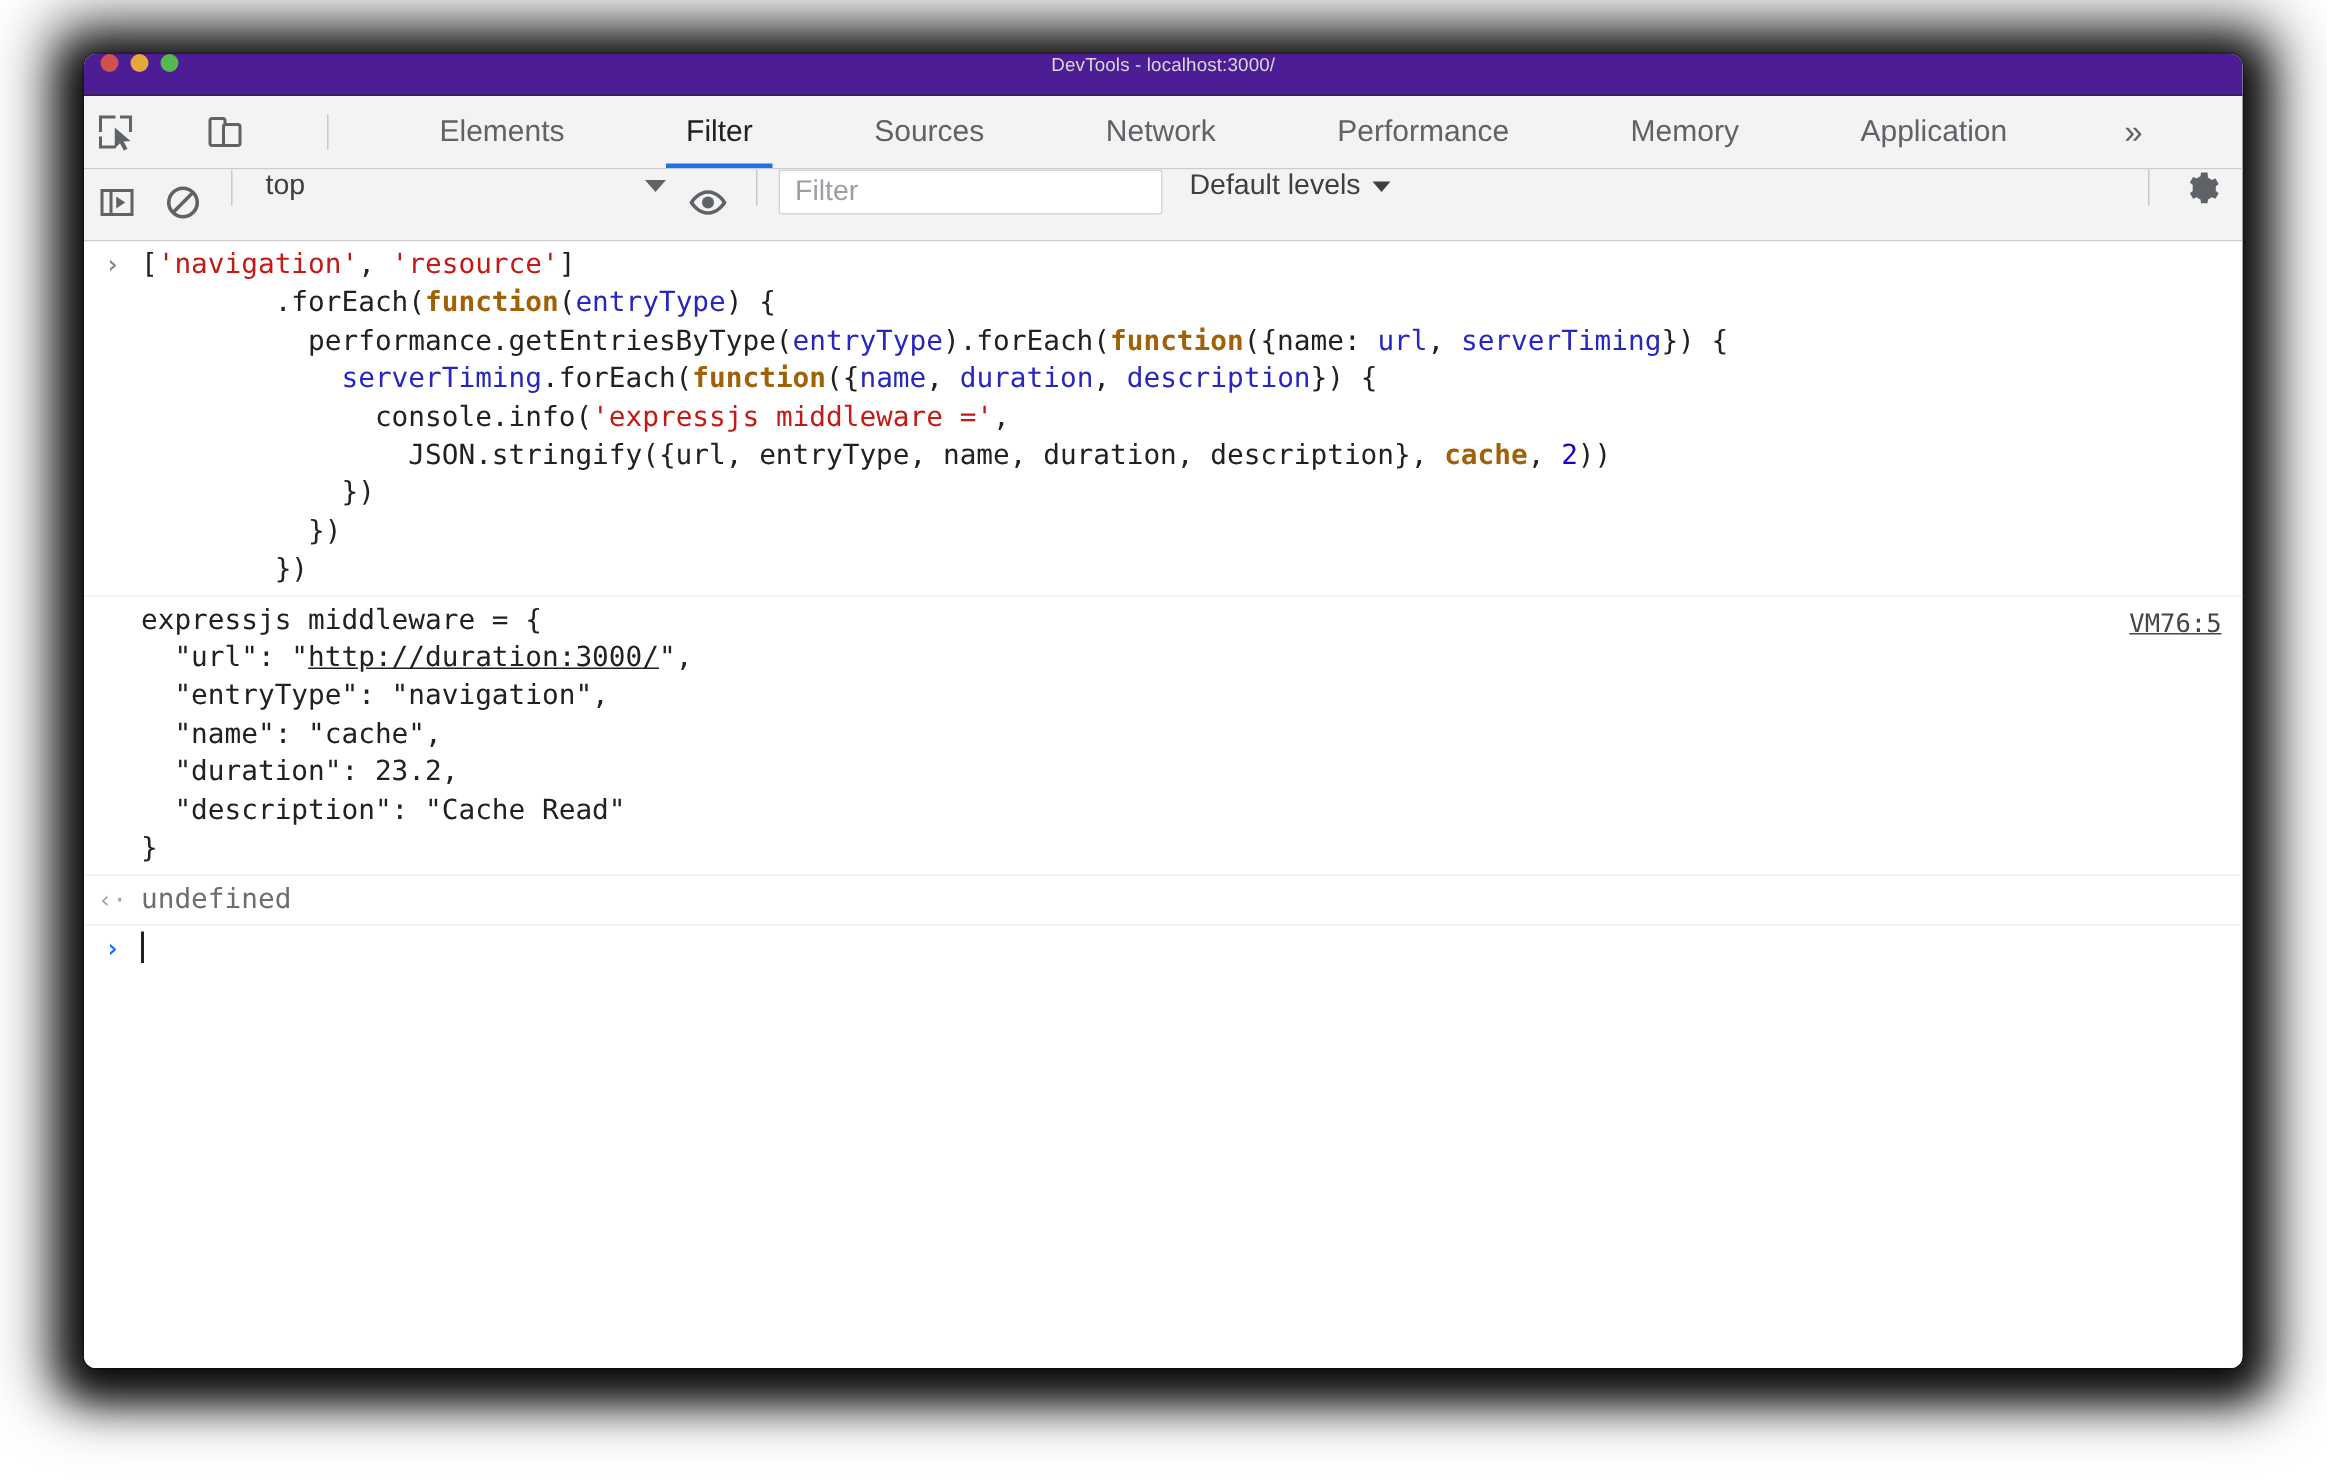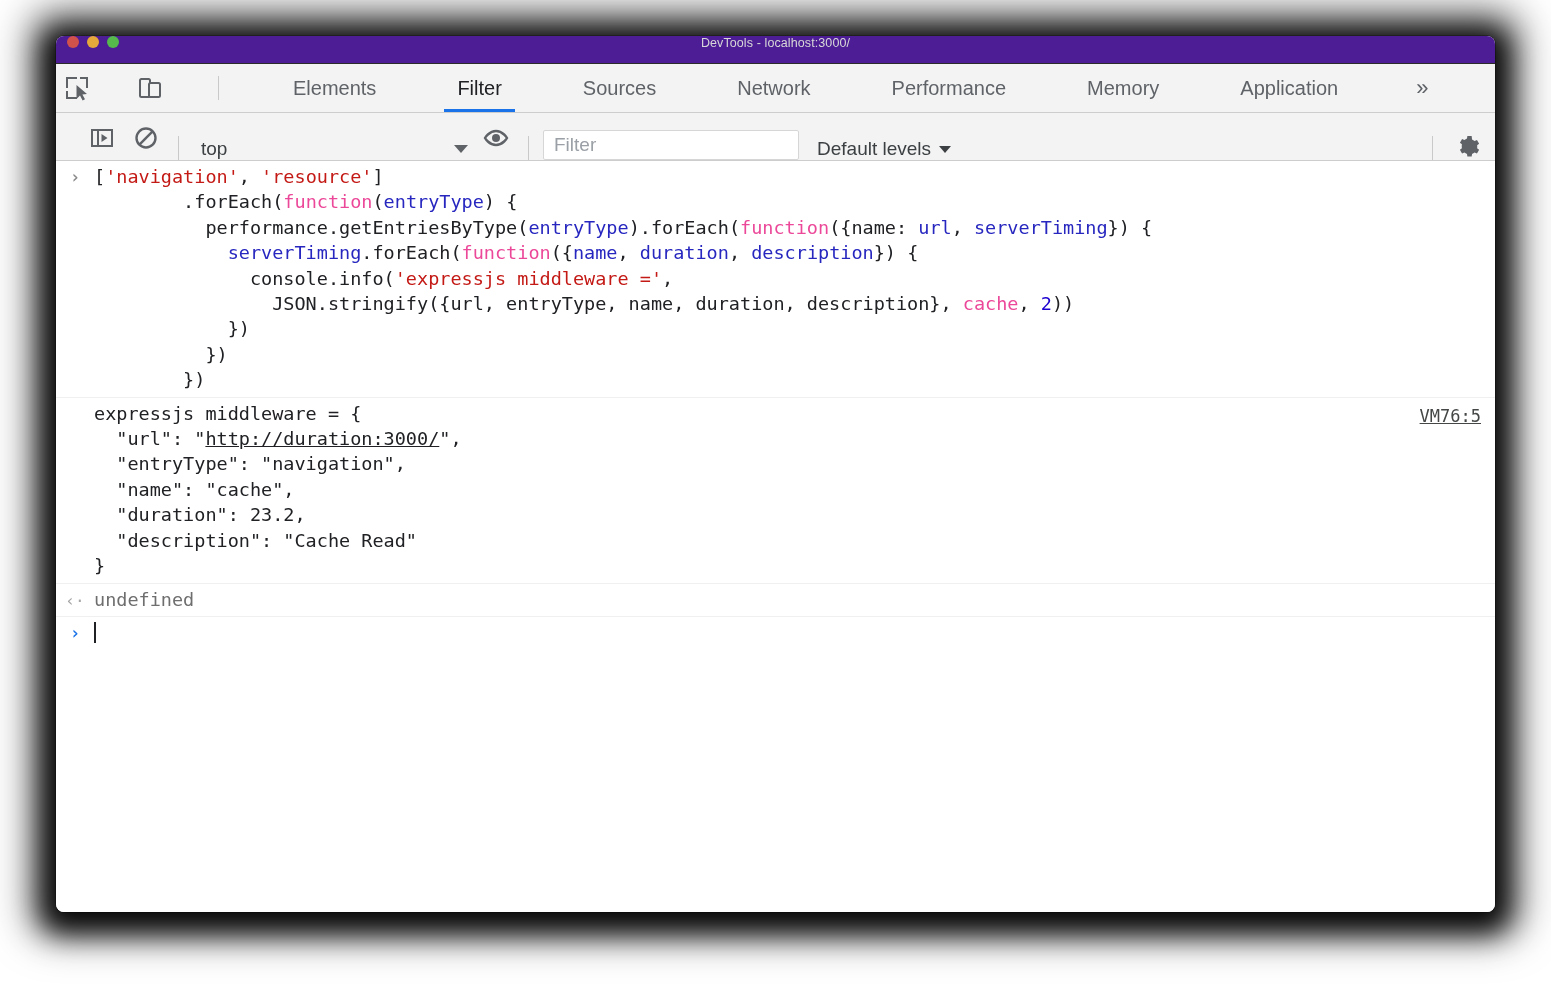--- a/index.html
+++ b/index.html
@@ -116,22 +116,22 @@
     gap: 4px;
   }
   #kebab i { width: 4px; height: 4px; border-radius: 50%; background: #5f6368; display:block; }
 
   
   #console-toolbar {
     height: 48px;
     background: #f3f3f3;
     border-bottom: 1px solid #cdcdcd;
     display: flex;
-    align-items: flex-end;
-    padding-left: 24px;
+    align-items: flex-start;
+    padding-left: 0;
     box-sizing: border-box;
   }
   .ct-icon {
     width: 44px; height: 44px;
     display: flex; align-items: center; justify-content: center;
   }
   .ct-sep {
     width: 1px; height: 24px;
     background: #c9c9c9;
     margin: 0 10px;
@@ -224,21 +224,21 @@
     right: 14px;
     top: 6px;
     font-family: "DejaVu Sans Mono", monospace;
     font-size: 17px;
     color: #444746;
     text-decoration: underline;
     cursor: pointer;
   }
   
   .tok-str   { color: #c41a16; }
-  .tok-kw    { color: #ec4899; }
+  .tok-kw    { color: #a16207; font-weight: bold; }
   .tok-var   { color: #2727c0; }
   .tok-num   { color: #1c00cf; }
   .tok-plain { color: #202124; }
 
   .out-link { color: #202124; text-decoration: underline; cursor: pointer; }
   .undef { color: #6e6e6e; }
 
   
   .caret-bar {
     display: inline-block;

